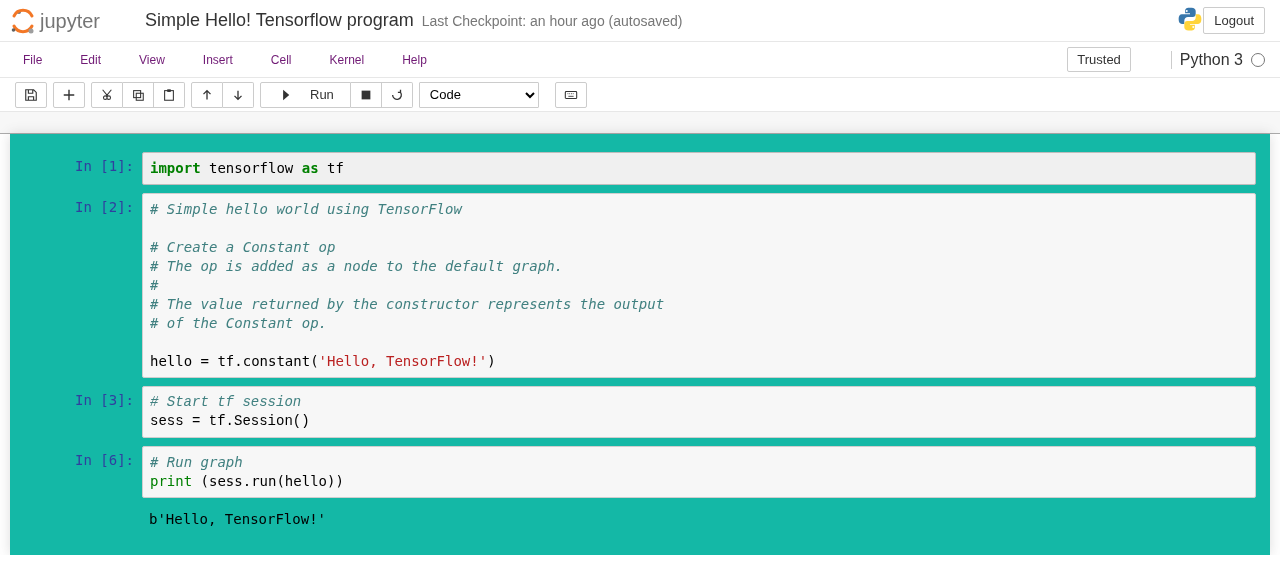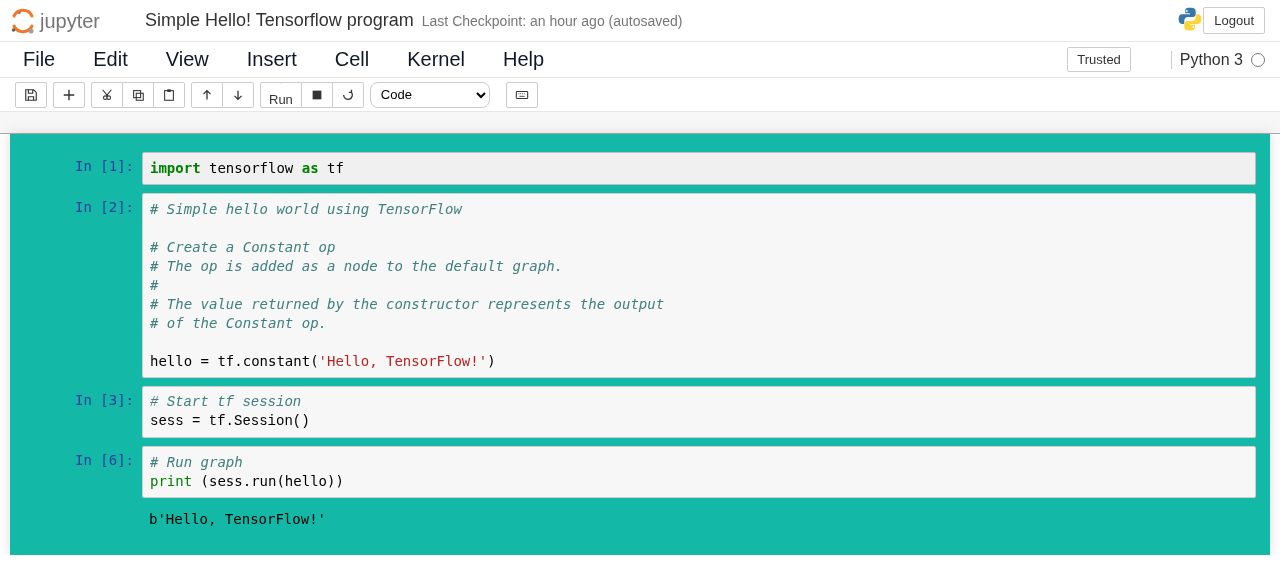--- a/index.html
+++ b/index.html
@@ -51,22 +51,22 @@
     border-bottom: 1px solid #e7e7e7;
     background: #fff;
     height: 36px;
   }
   .menubar {
     display: flex;
   }
   .menu-item {
     padding: 8px 16px 8px 8px;
     margin-right: 14px;
-    font-size: 20px;
-    color: #0f172a;
+    font-size: 12px;
+    color: #701a75;
     cursor: pointer;
   }
   .menubar-right {
     display: flex;
     align-items: center;
   }
   .trusted-btn {
     padding: 4px 9px;
     font-size: 13px;
     border: 1px solid #ccc;
@@ -117,30 +117,29 @@
     font-size: 12px;
     cursor: pointer;
   }
   .btn-group .tb-btn:not(:first-child) { border-left: none; }
   .btn-group .tb-btn:first-child { border-top-left-radius: 2px; border-bottom-left-radius: 2px; }
   .btn-group .tb-btn:last-child { border-top-right-radius: 2px; border-bottom-right-radius: 2px; }
   .tb-btn svg { width: 14px; height: 14px; }
   .run-btn {
     display: flex;
     align-items: center;
-    gap: 8px;
-    font-size: 13px;
-    padding: 0 8px;
-    flex-direction: column;
+    gap: 19px;
+    font-size: 13px;
+    padding: 0 16px;
   }
   .celltype-sel {
     height: 26px;
     width: 120px;
     border: 1px solid #ccc;
-    border-radius: 8px;
+    border-radius: 1px;
     padding: 0 6px;
     font-size: 13px;
     margin-right: 16px;
     background: #fff;
   }
   
   .band {
     height: 22px;
     background: #f7f7f7;
     border-bottom: 1px solid #ababab;

